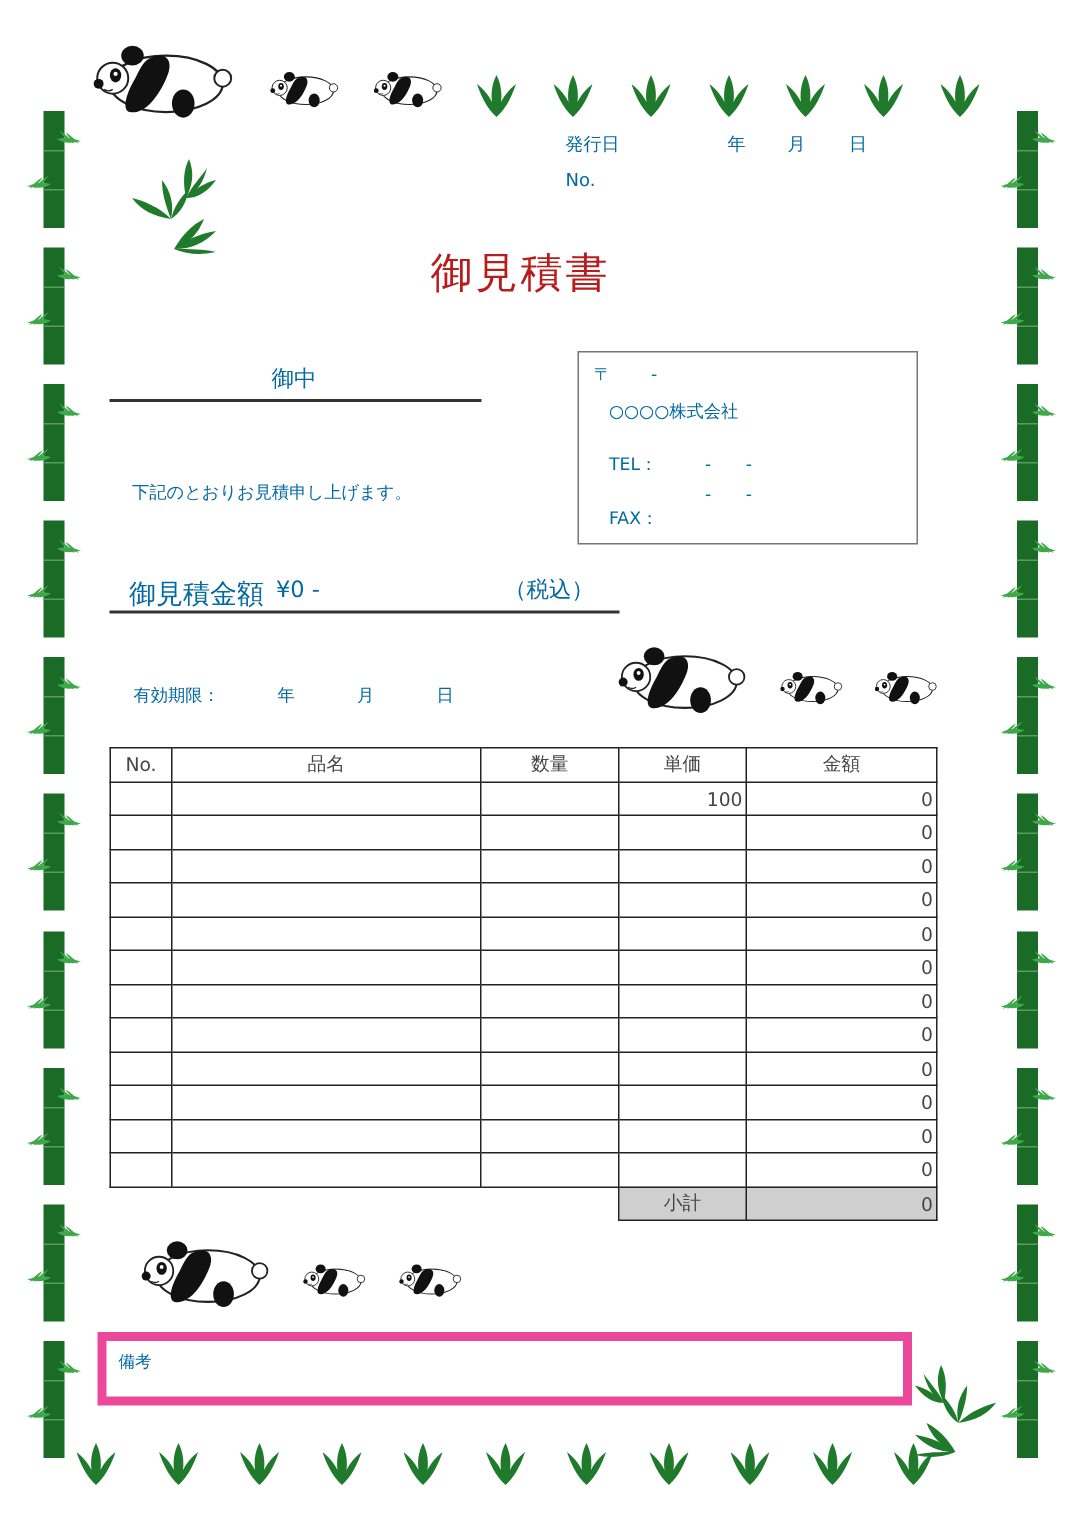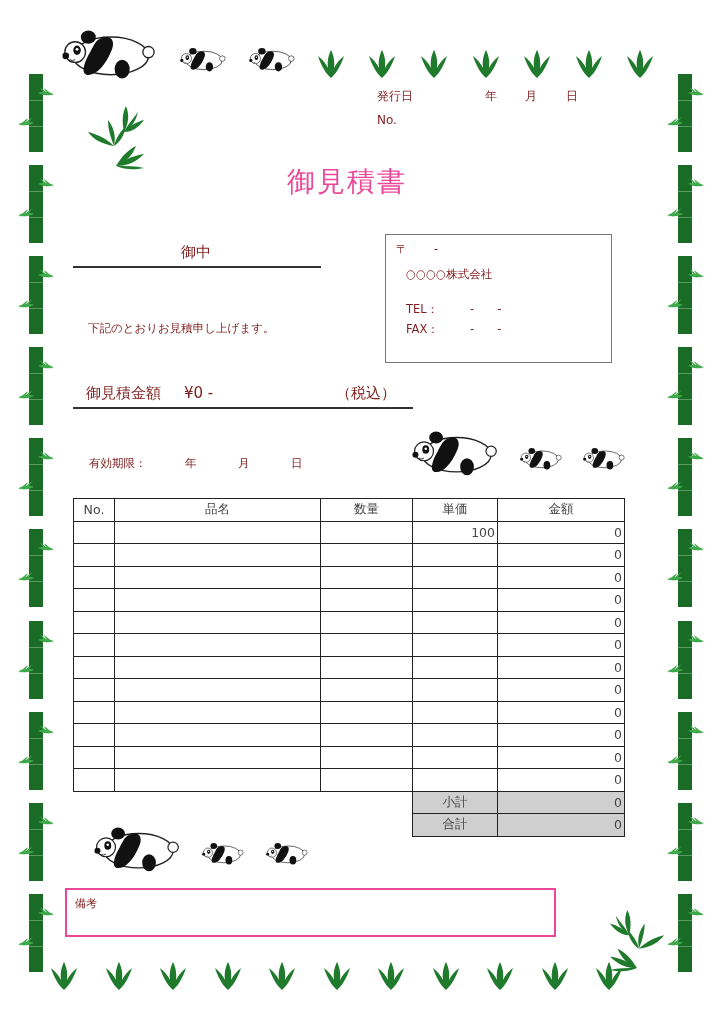--- a/index.html
+++ b/index.html
@@ -1,43 +1,43 @@
 <!DOCTYPE html>
 <html><head>
 <meta charset="utf-8">
 <style>
   html, body { margin:0; padding:0; background:#ffffff; }
   body { width:724px; height:1024px; position:relative; overflow:hidden;
          font-family:"DejaVu Sans","Liberation Sans",sans-serif; color:#333; }
   .abs { position:absolute; }
-  .t { position:absolute; white-space:nowrap; color:#7f1d1d; }
+  .t { position:absolute; white-space:nowrap; color:#0369a1; }
 
   
   .stalk { position:absolute; width:14px; height:78px; background:#1a6b26; }
   .stalk::before, .stalk::after { content:""; position:absolute; left:0; right:0; height:1px; background:#5a9b62; }
   .stalk::before { top:26px; } .stalk::after { top:52px; }
   .leaf { position:absolute; }
 
   .sprout { position:absolute; width:26px; height:28px; }
 
-  .title { font-size:28px; letter-spacing:2px; color:#ec4899; }
+  .title { font-size:28px; letter-spacing:2px; color:#b91c1c; }
   .underline { position:absolute; height:2px; background:#333; }
 
   .addr-box { position:absolute; left:385px; top:234px; width:227px; height:129px; border:1px solid #777; box-sizing:border-box; }
   .addr-box .t { font-size:11.5px; }
 
   table.est { position:absolute; left:73px; top:498px; border-collapse:collapse; font-size:12.5px; color:#444; }
   table.est td, table.est th { border:1.5px solid #222; height:21.5px; padding:0 2px; font-weight:normal; }
   table.est th { text-align:center; }
   table.est td.num { text-align:right; padding-right:2px; }
   table.est td.blank { border:none; }
   table.est td.gray { background:#d0cfcf; }
   table.est td.glabel { background:#d0cfcf; text-align:center;margin-left:40px; }
 
-  .notes { position:absolute; left:65px; top:888px; width:491px; height:49px; border:2px solid #ec4899; box-sizing:border-box; }
+  .notes { position:absolute; left:65px; top:888px; width:543px; height:49px; border:6px solid #ec4899; box-sizing:border-box; }
   .notes .t { left:8px; top:6px; font-size:11px; }
 </style>
 </head>
 <body>
 
 <svg width="0" height="0" style="position:absolute">
   <defs>
     <symbol id="panda" viewBox="0 0 100 56">
       <ellipse cx="52" cy="30" rx="40" ry="20" fill="#fff" stroke="#222" stroke-width="1.6"></ellipse>
       <circle cx="92" cy="26" r="6" fill="#fff" stroke="#222" stroke-width="1.4"></circle>
@@ -270,25 +270,25 @@
 <div class="underline" style="left:73px;top:266px;width:248px"></div>
 
 <div class="t" style="left:88px;top:321px;font-size:11.5px">下記のとおりお見積申し上げます。</div>
 
 <div class="addr-box">
   <div class="t" style="left:10px;top:7px">〒</div>
   <div class="t" style="left:48px;top:7px">-</div>
   <div class="t" style="left:20px;top:32px">○○○○株式会社</div>
   <div class="t" style="left:20px;top:67px">TEL：</div>
   <div class="t" style="left:84px;top:67px">-　　-</div>
-  <div class="t" style="left:20px;top:87px">FAX：</div>
+  <div class="t" style="left:20px;top:103px">FAX：</div>
   <div class="t" style="left:84px;top:87px">-　　-</div>
 </div>
 
-<div class="t" style="left:86px;top:384px;font-size:15px">御見積金額</div>
+<div class="t" style="left:86px;top:384px;font-size:18px">御見積金額</div>
 <div class="t" style="left:184px;top:384px;font-size:15px">¥0 -</div>
 <div class="t" style="left:336px;top:384px;font-size:15px">（税込）</div>
 <div class="underline" style="left:73px;top:407px;width:340px"></div>
 
 <div class="t" style="left:89px;top:456px;font-size:11.5px">有効期限：</div>
 <div class="t" style="left:185px;top:456px;font-size:11.5px">年</div>
 <div class="t" style="left:238px;top:456px;font-size:11.5px">月</div>
 <div class="t" style="left:291px;top:456px;font-size:11.5px">日</div>
 
 <svg class="abs" style="left:412px;top:428px" width="86" height="50">
@@ -401,25 +401,20 @@
         <td></td>
         <td class="num"></td>
         <td class="num"></td>
         <td class="num">0</td>
       </tr>
     <tr>
         <td class="blank" colspan="3"></td>
         <td class="glabel">小計</td>
         <td class="num gray">0</td>
       </tr>
-    <tr>
-        <td class="blank" colspan="3"></td>
-        <td class="glabel">合計</td>
-        <td class="num gray">0</td>
-      </tr>
   </tbody>
 </table>
 
 <svg class="abs" style="left:94px;top:824px" width="86" height="50">
     <use href="#panda"></use>
   </svg>
 <svg class="abs" style="left:202px;top:841px" width="42" height="25">
     <use href="#panda"></use>
   </svg>
 <svg class="abs" style="left:266px;top:841px" width="42" height="25">

